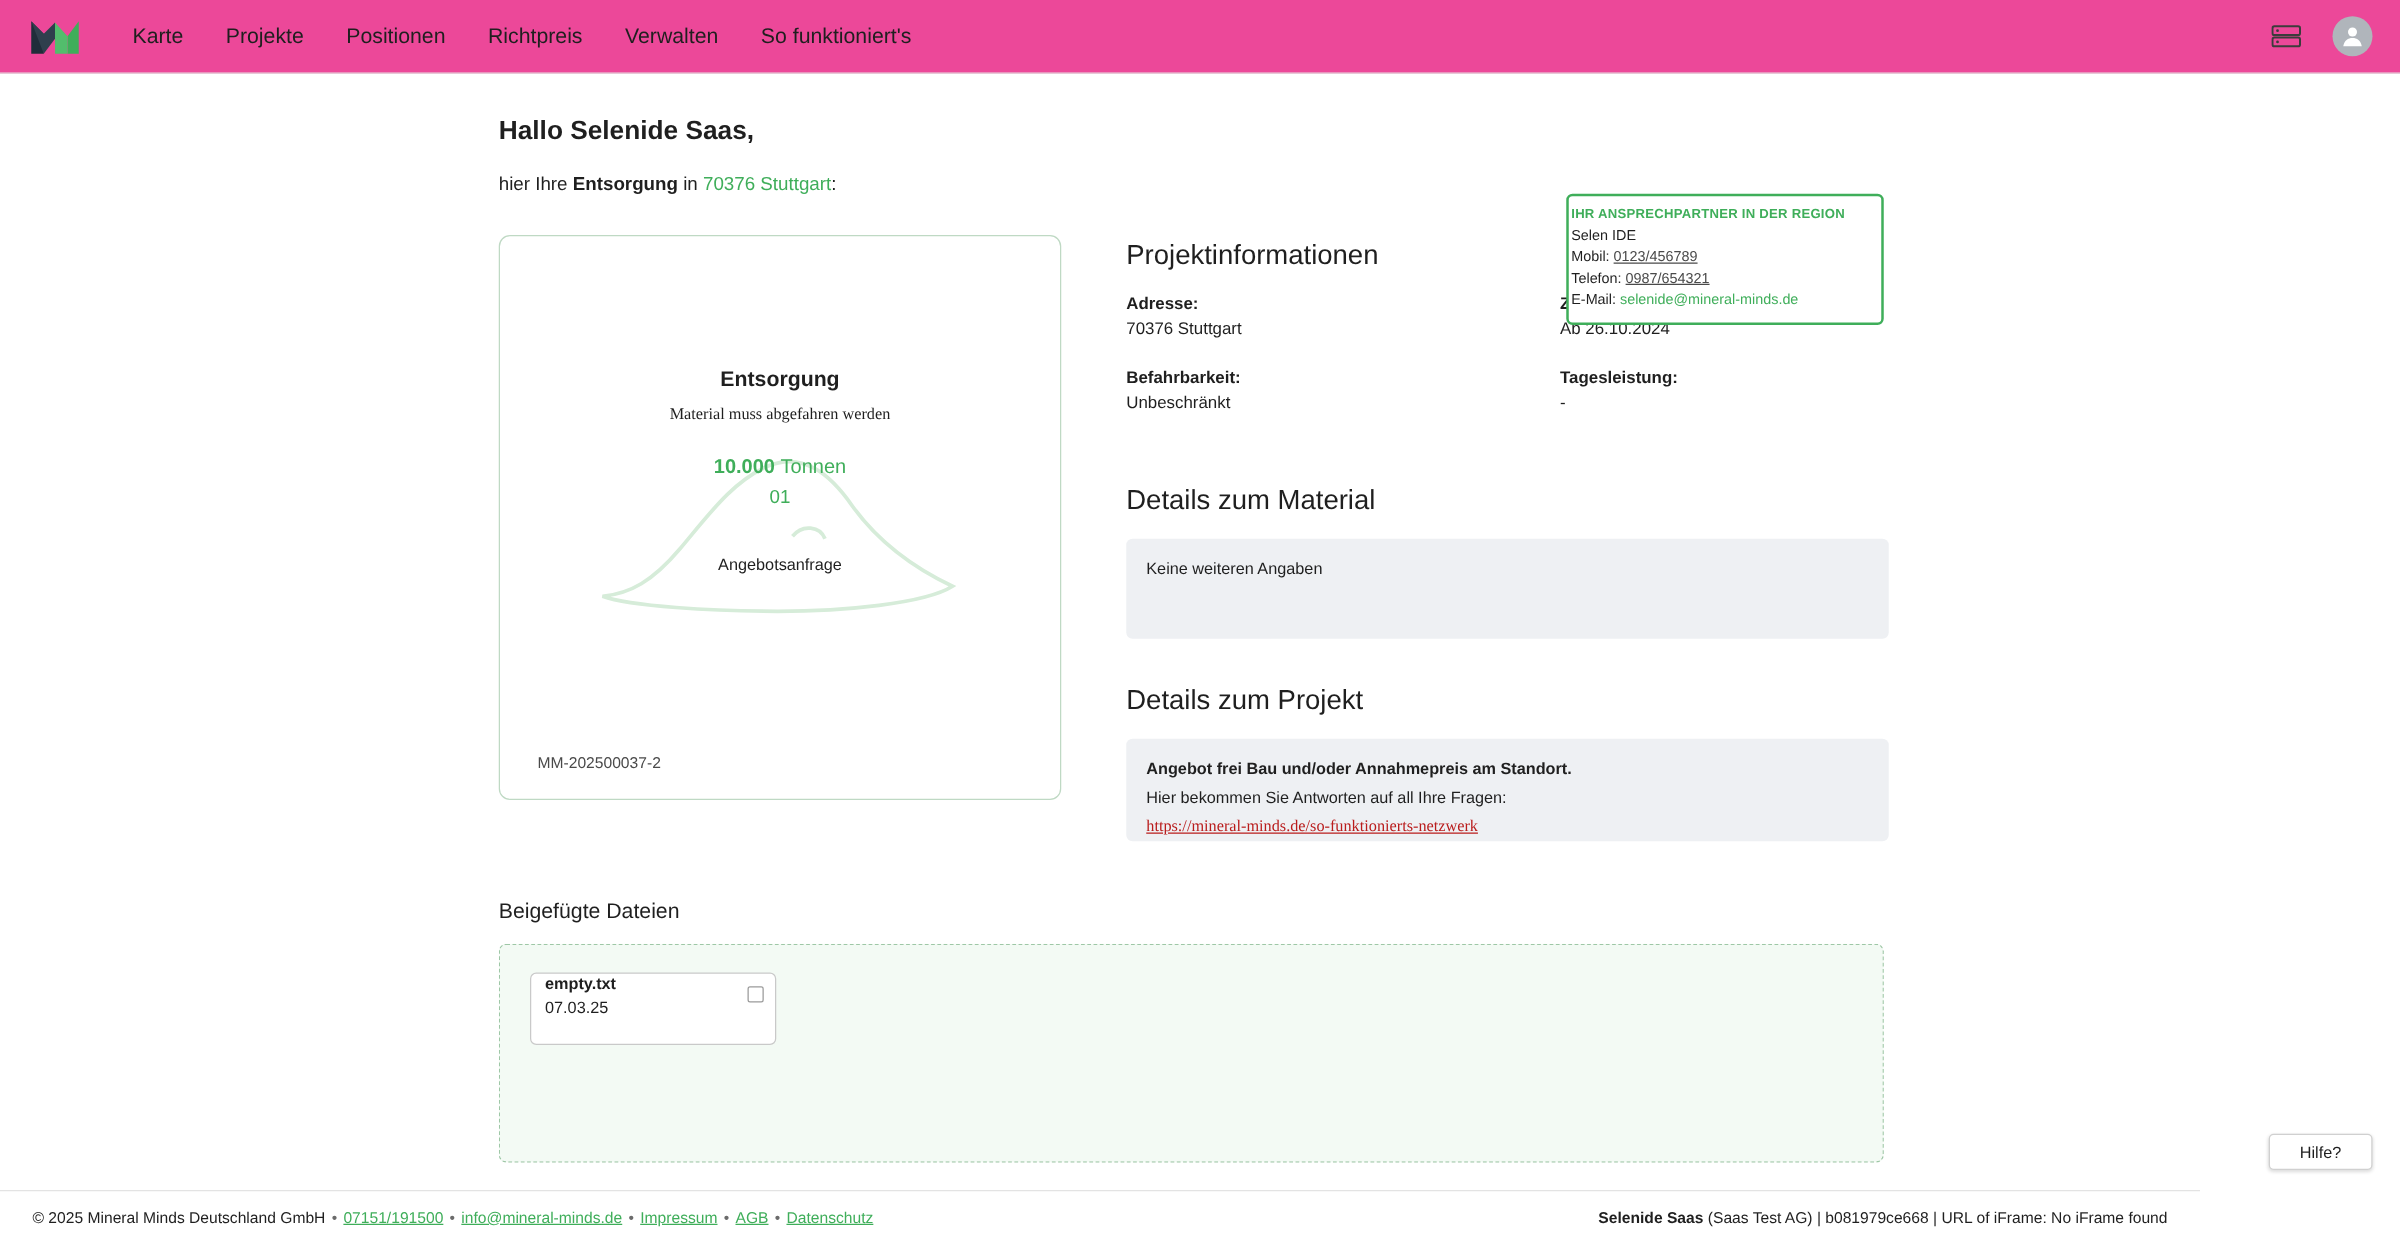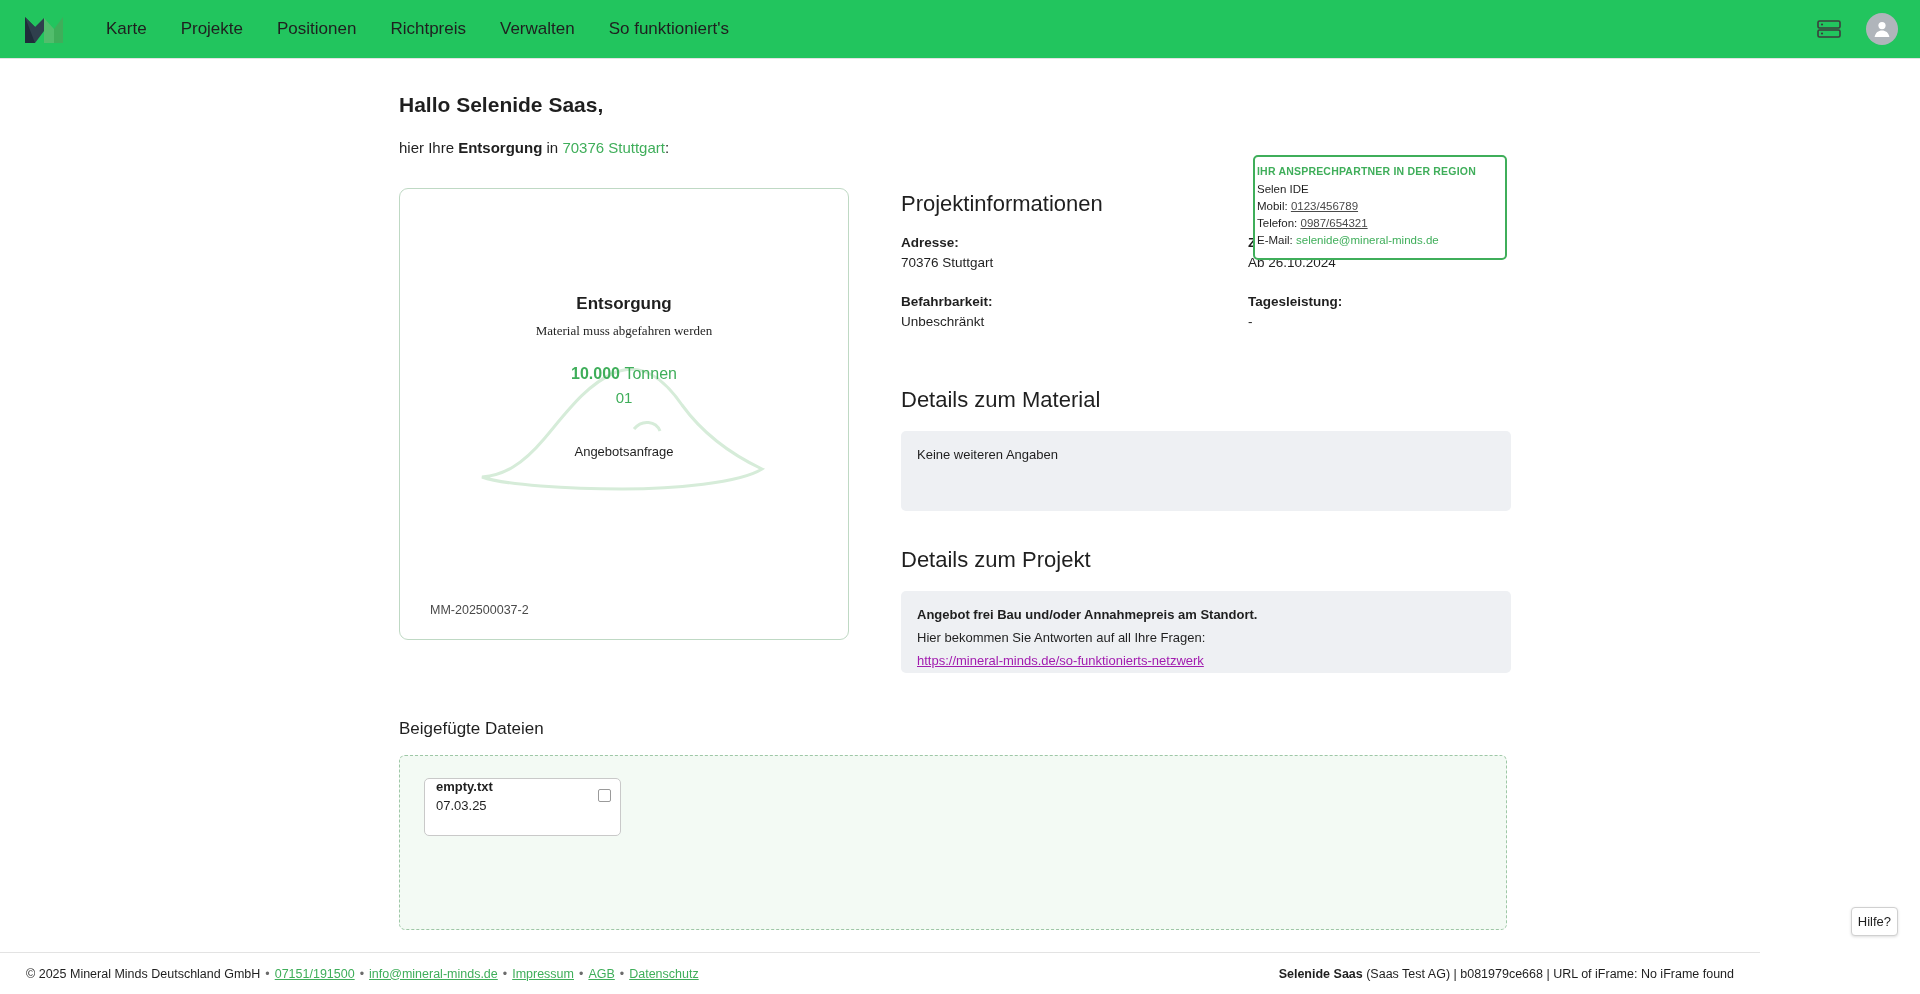--- a/index.html
+++ b/index.html
@@ -9,21 +9,21 @@
     background: #ffffff;
     font-family: "Liberation Sans", sans-serif;
     color: #1f1f1f;
     overflow: hidden;
   }
 
   
   .header {
     height: 59px;
     width: 100%;
-    background: #22c55e;
+    background: #ec4899;
     border-bottom: 1px solid #e3e3e3;
     display: flex;
     align-items: center;
     padding: 0 22px;
     position: relative;
   }
   .logo {
     width: 44px; height: 34px;
     margin-right: 40px;
     display: flex; align-items: center; justify-content: center;
@@ -225,22 +225,23 @@
     padding: 14px 16px;
     font-size: 13px;
     color: #1f1f1f;
     line-height: 19px;
   }
   .box-material { height: 80px; margin-bottom: 36px; }
   .box-project { height: 82px; }
   .box-project b { font-weight: bold; display: block; margin-bottom: 4px; }
   .box-project .q { margin-bottom: 4px; }
   .box-link {
-    color: #a21caf;
+    color: #b91c1c;
     text-decoration: underline;
+    font-family: Liberation Serif, serif;
   }
 
   
   .attach-title {
     font-size: 17px;
     color: #1f1f1f;
     margin: 46px 0 16px 0;
   }
   .dropzone {
     width: 1108px;
@@ -281,21 +282,21 @@
   }
 
   
   .help-bubble {
     position: absolute;
     right: 22px;
     bottom: 58px;
     background: #ffffff;
     border: 1px solid #d0d0d0;
     border-radius: 4px;
-    padding: 6px 6px;
+    padding: 6px 24px;
     font-size: 13px;
     color: #1f1f1f;
     box-shadow: 0 1px 3px rgba(0,0,0,0.14);
     cursor: pointer;
   }
 
   
   .footer {
     position: absolute;
     left: 0; bottom: 0;

